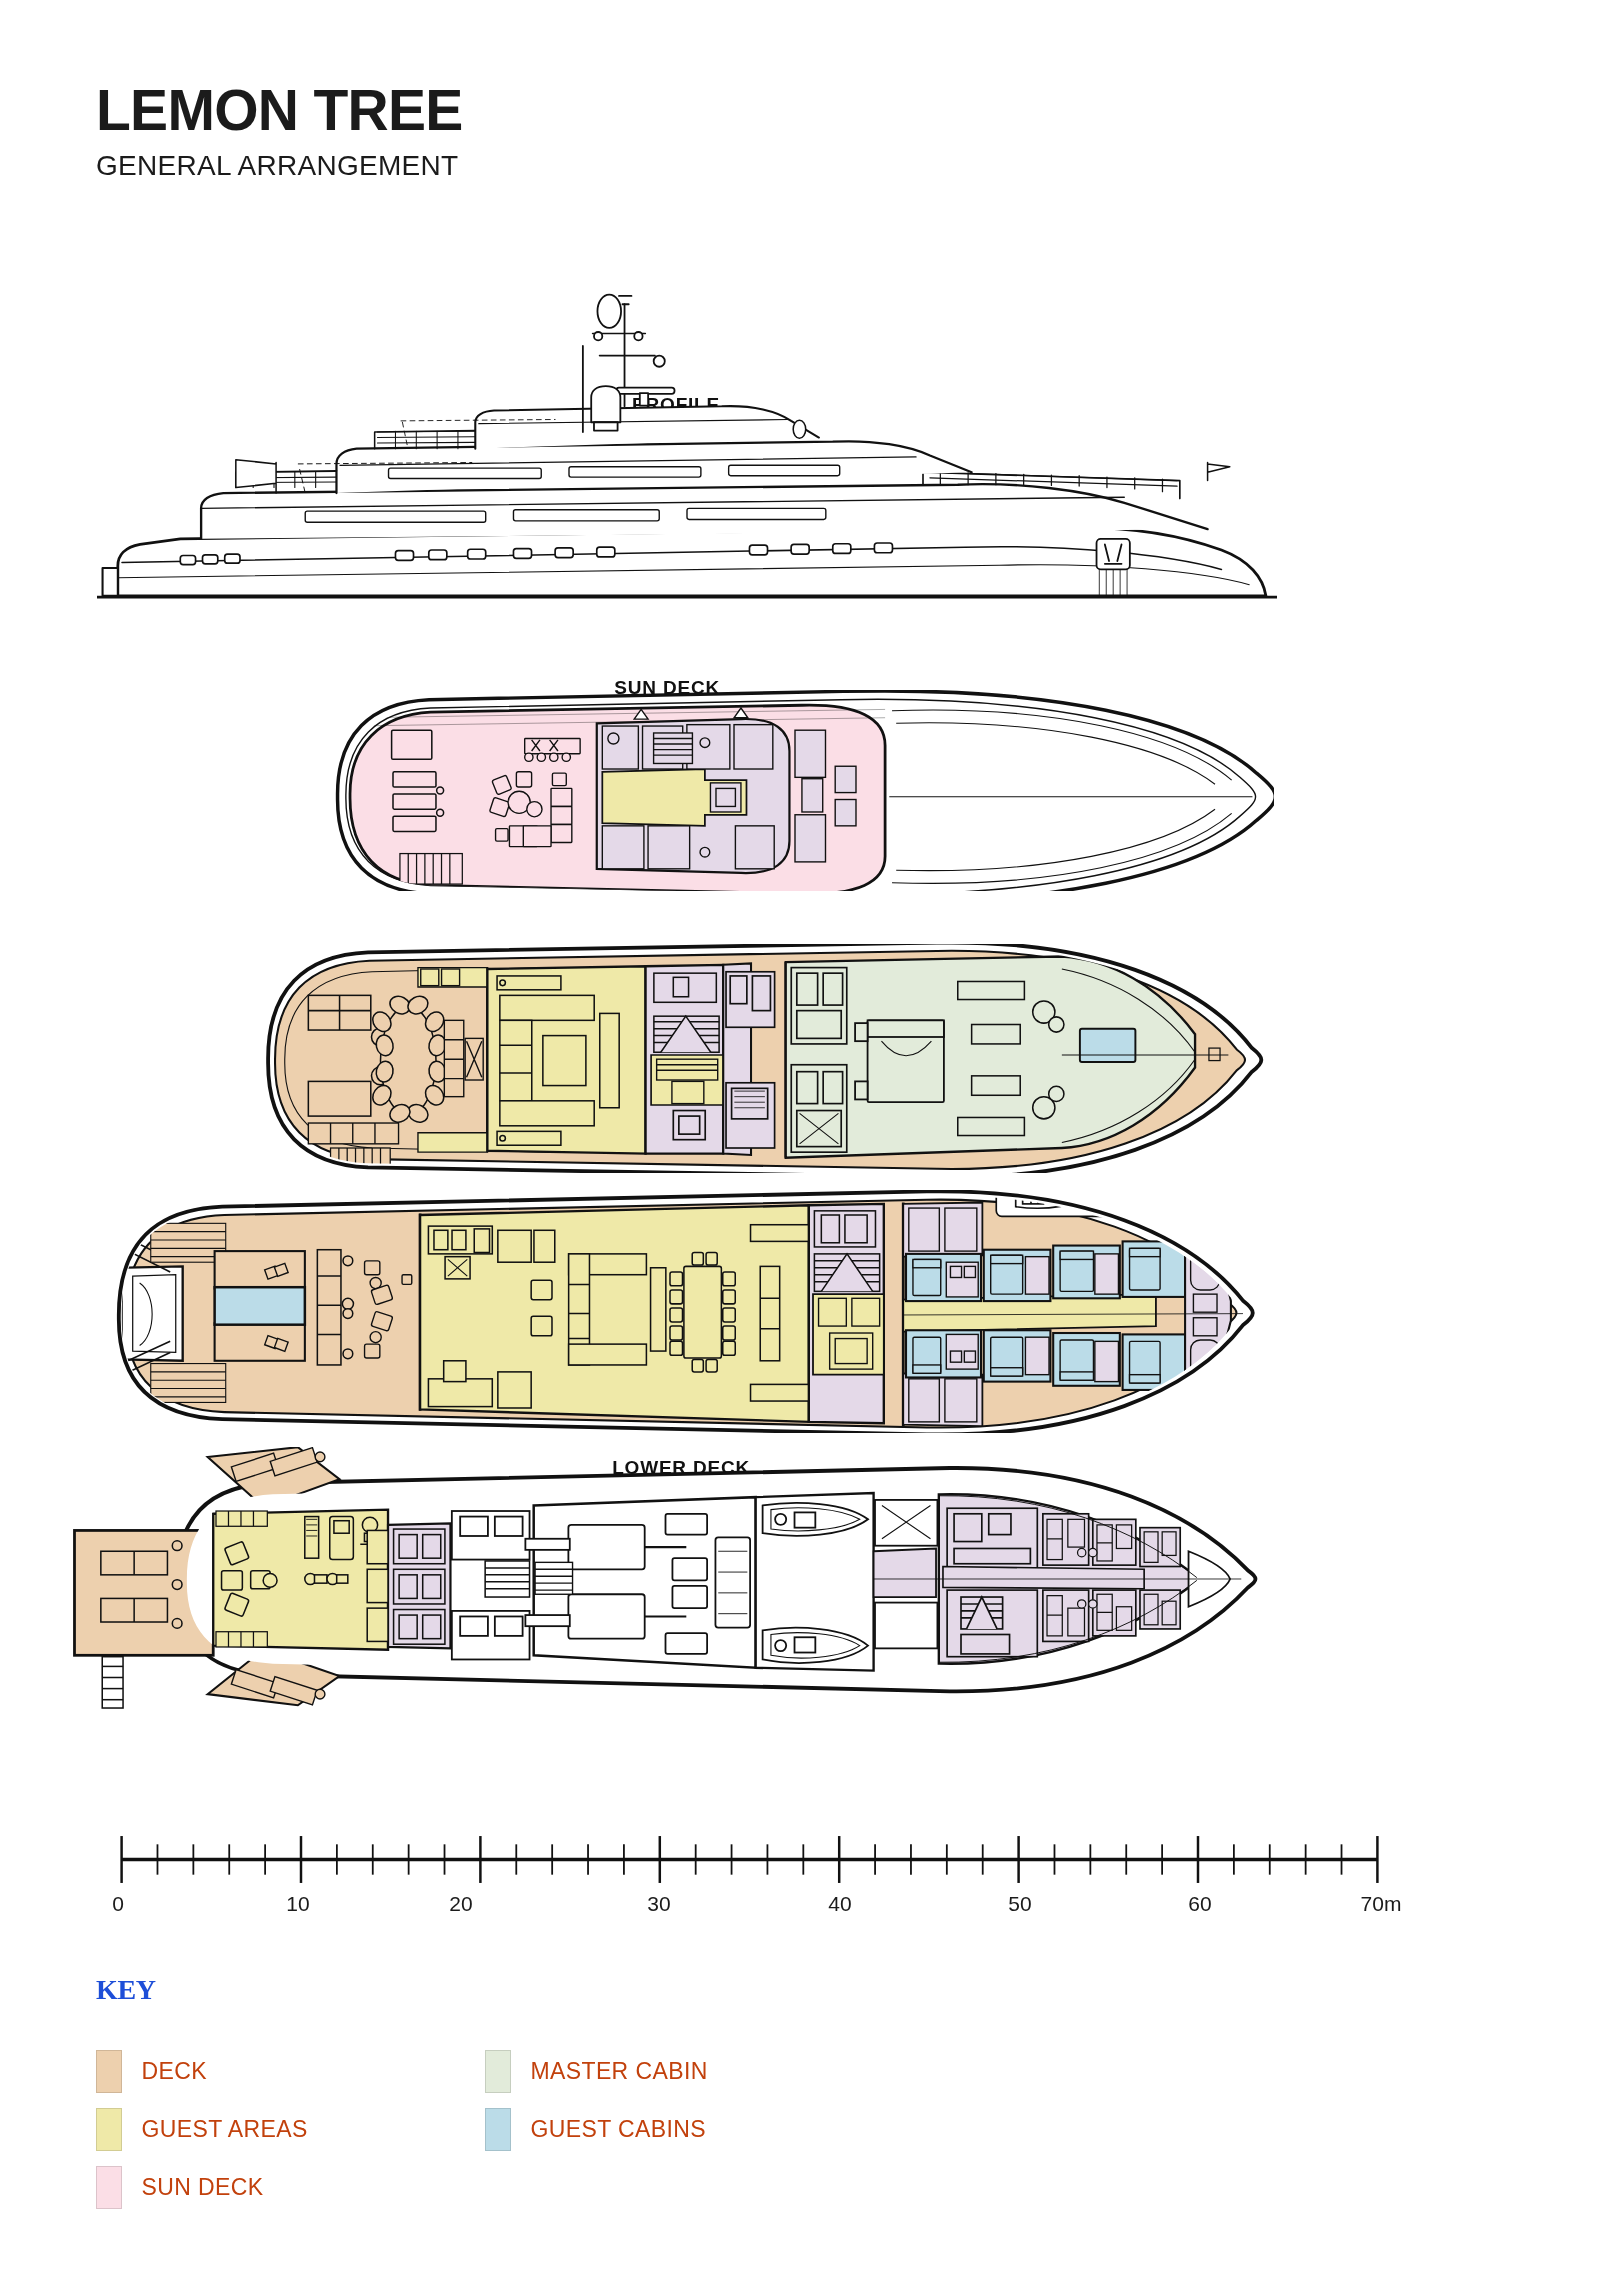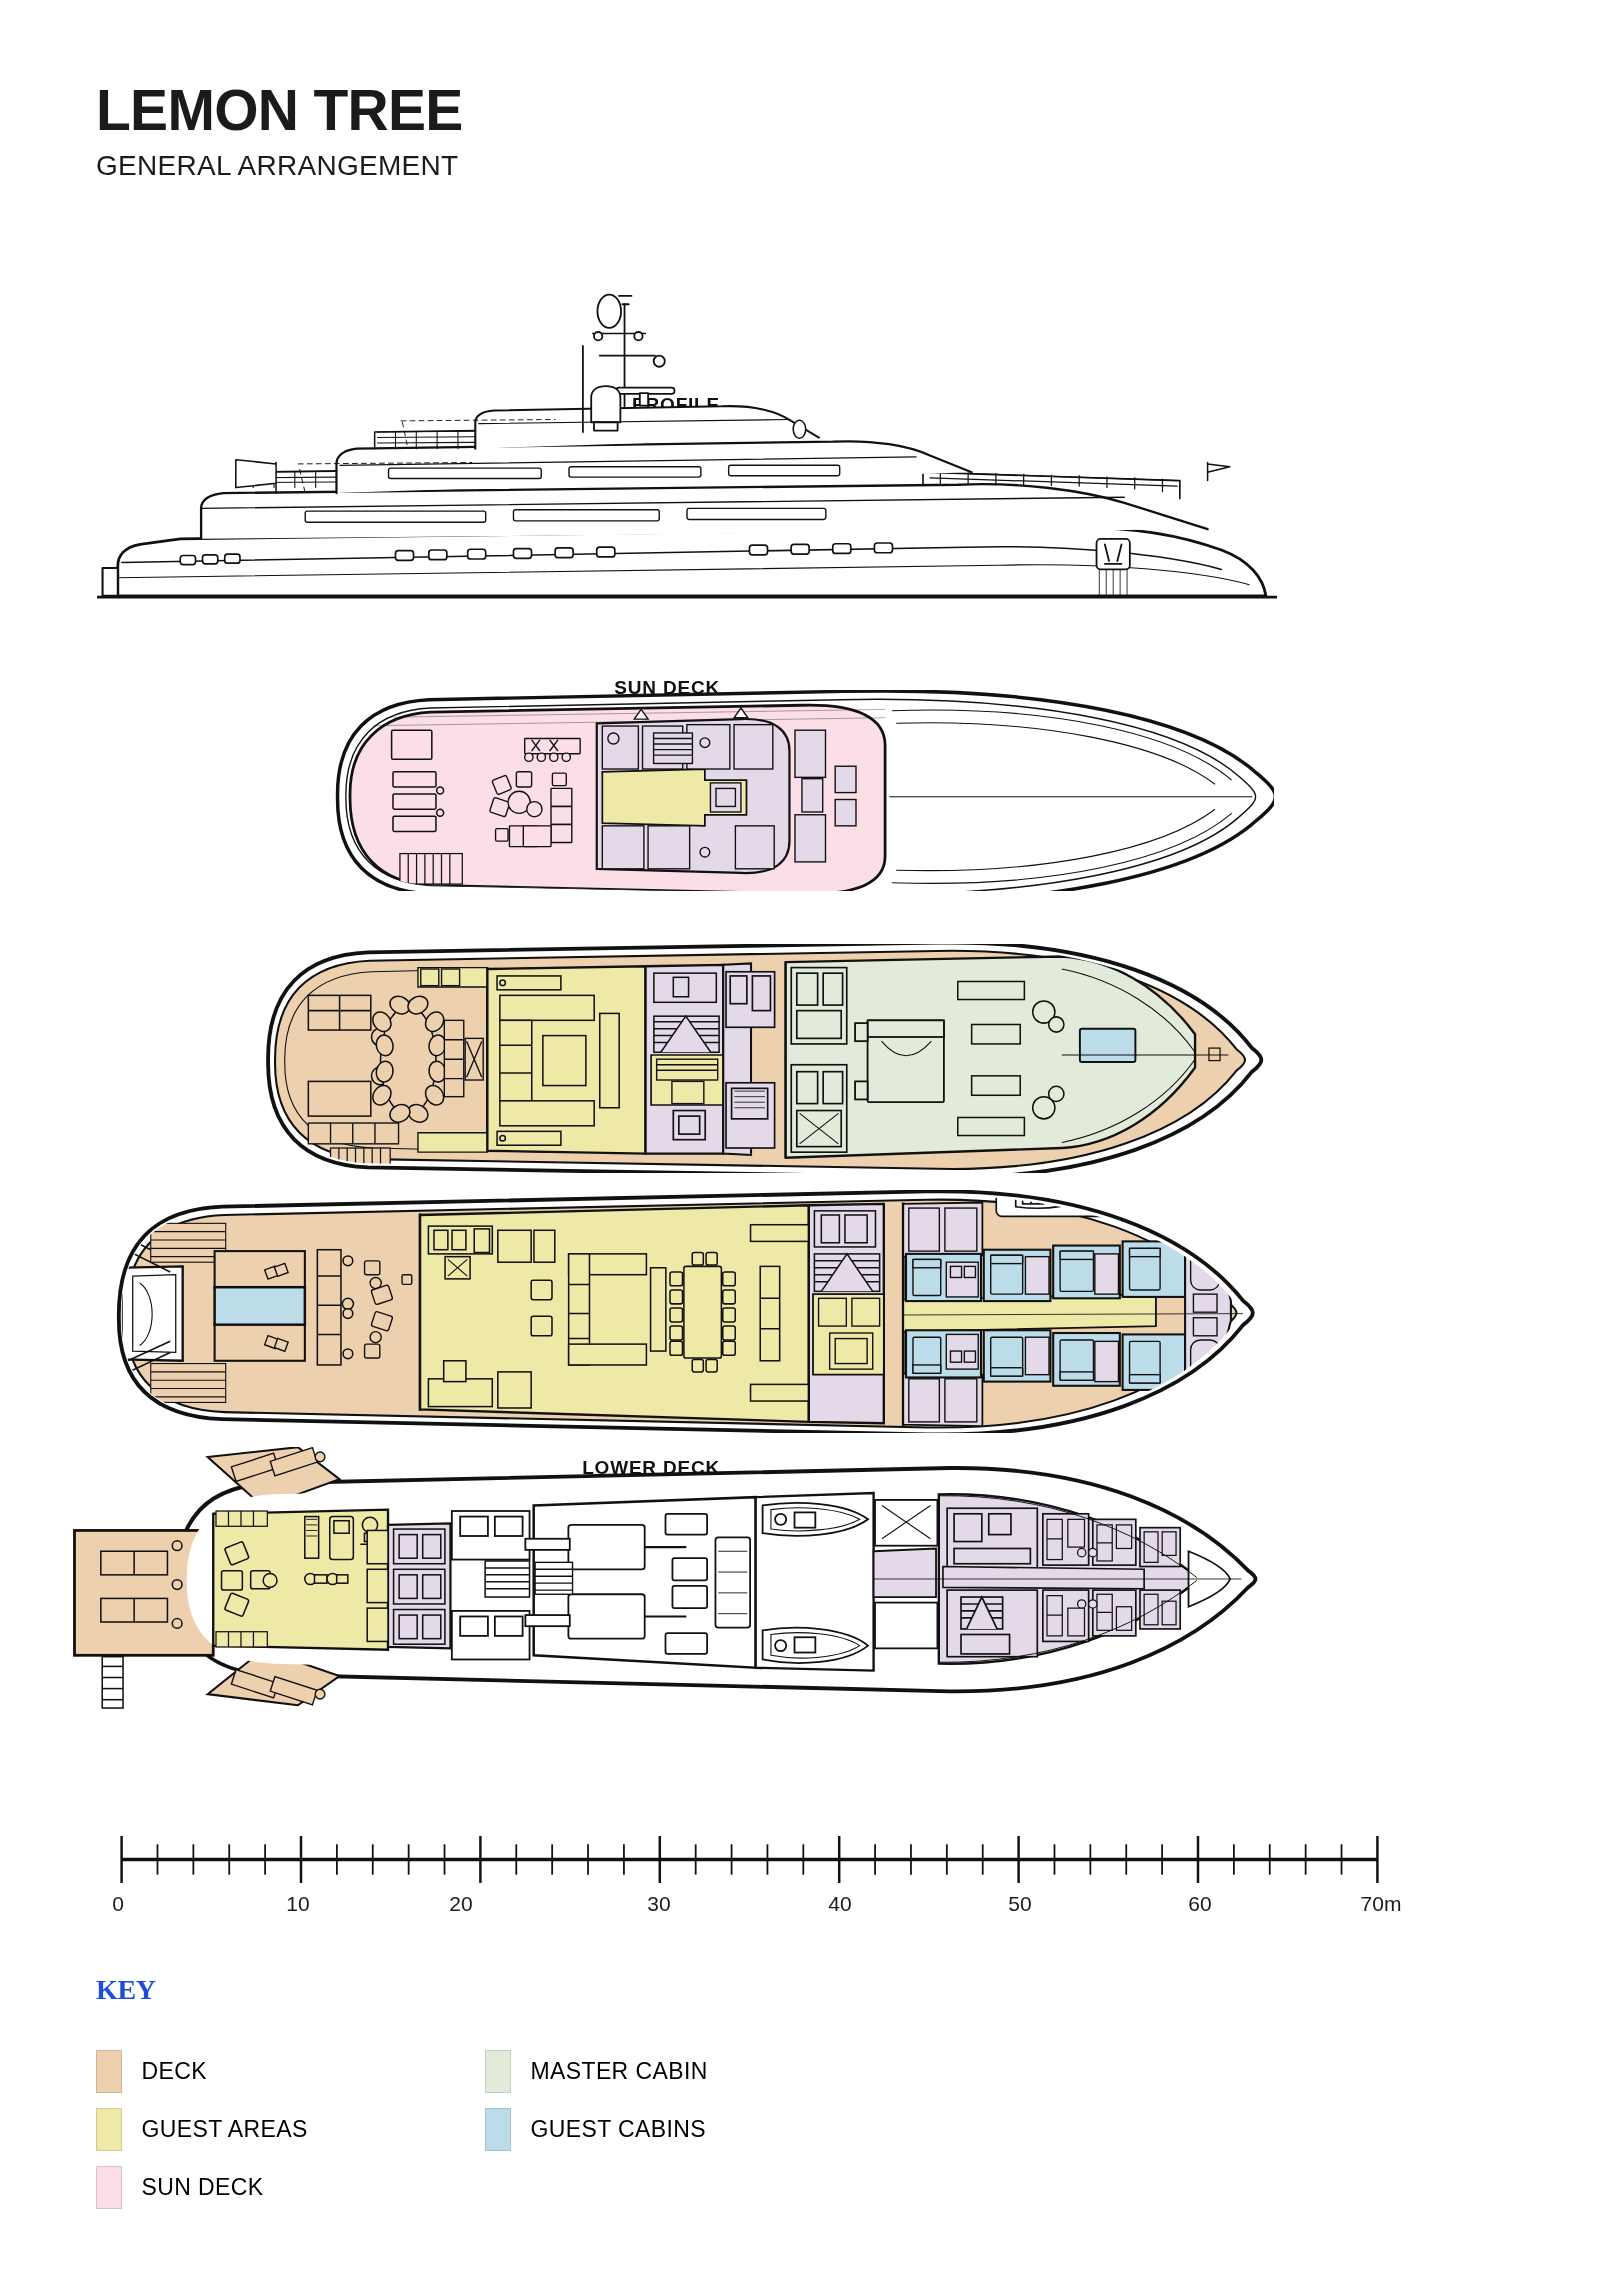--- a/index.html
+++ b/index.html
@@ -50,38 +50,38 @@
   }
   .key-grid {
     display:grid; grid-template-columns: 389px 389px;
     grid-auto-rows: 58px; align-items:center;
   }
   .key-item { display:flex; align-items:center; gap:19.4px; }
   .key-swatch {
     width:26px; height:43px; border:0.7px solid rgba(0,0,0,0.12); flex:none;
   }
   .key-label {
-    font-size:23px; font-weight:300; letter-spacing:0.4px; color:#000000;
+    font-size:23px; font-weight:300; letter-spacing:0.4px; color:#c2410c;
     white-space:nowrap;
   }
 </style>
 </head>
 <body>
 
 <div id="header">
   <h1 id="yacht-name">LEMON TREE</h1>
   <h2 id="doc-subtitle">GENERAL ARRANGEMENT</h2>
 </div>
 
 <div id="deck-labels">
     <div class="deck-label" style="top: 394px; right: 903px; --accent: #f5c518;">PROFILE</div>
     <div class="deck-label" style="top: 677px; right: 903px; --accent: #f5c518;">SUN DECK</div>
     <div class="deck-label" style="top: 944px; right: 903px; --accent: #f5c518;">BRIDGE DECK</div>
     <div class="deck-label" style="top: 1200px; right: 903px; --accent: #f5c518;">MAIN DECK</div>
-    <div class="deck-label" style="top: 1457px; right: 903px; --accent: #f5c518;">LOWER DECK</div>
+    <div class="deck-label" style="top: 1457px; right: 873px; --accent: #f5c518;">LOWER DECK</div>
   </div>
 
 <div id="stage">
 
   <svg class="deck-svg" style="left:97px; top:264px;" width="1180" height="354" viewBox="0 0 1700 510">
     <g fill="none" stroke="#111" stroke-width="3" stroke-linejoin="round" stroke-linecap="round">
 
       <line x1="0" y1="480" x2="1700" y2="480" stroke-width="4"></line>
 
       <path d="M30,478 L30,435 C30,420 40,408 62,404 L120,396

